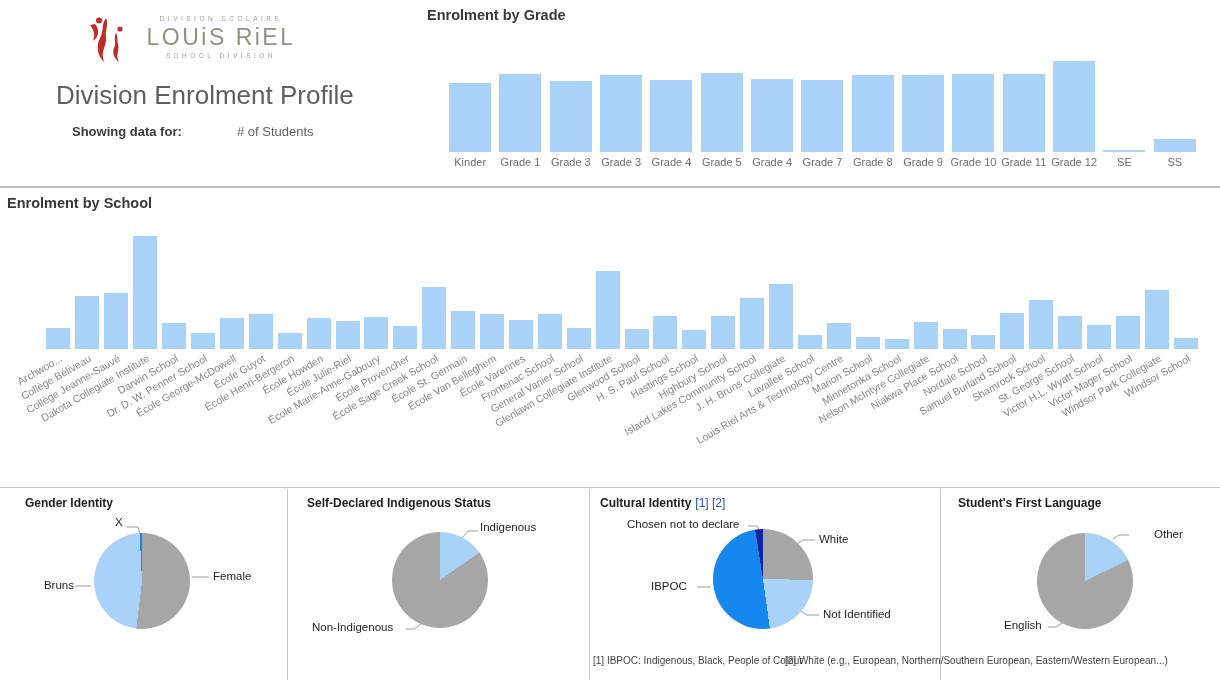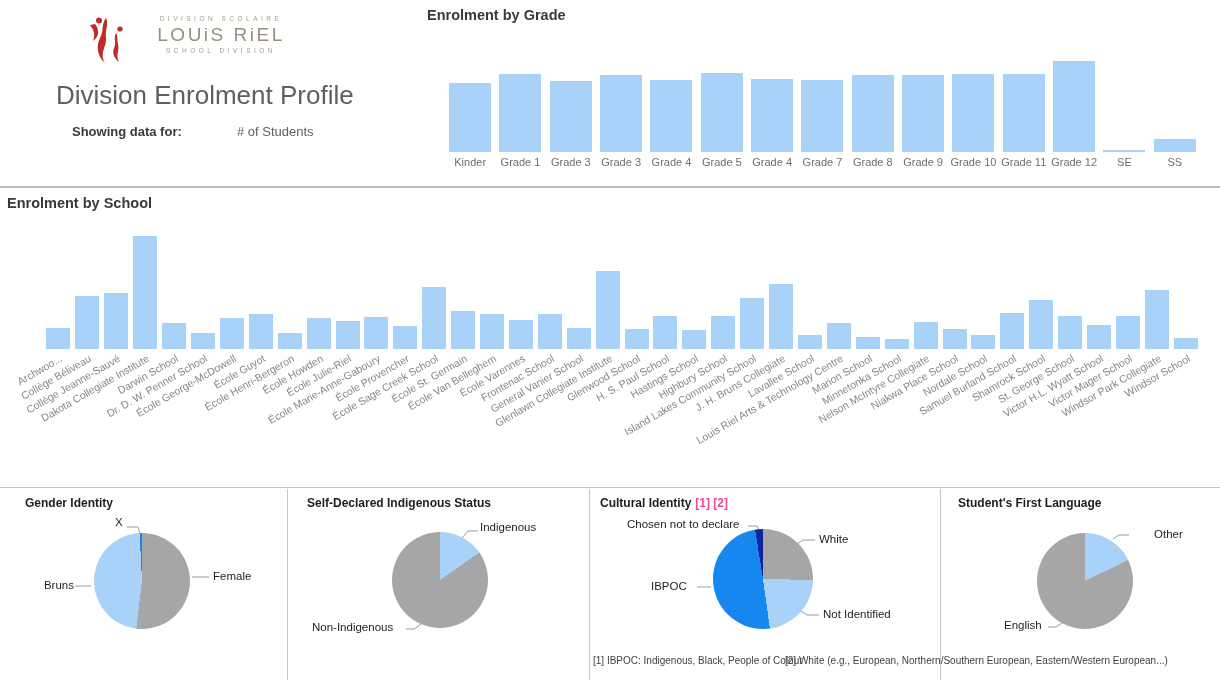--- a/index.html
+++ b/index.html
@@ -4,21 +4,21 @@
 <style>
   html,body{margin:0;padding:0;background:#fff;}
   .canvas{
     position:relative;width:1220px;height:680px;background:#ffffff;
     font-family:"Liberation Sans",sans-serif;overflow:hidden;
   }
   
   .logo-icon{position:absolute;left:86px;top:14px;width:52px;height:52px;}
   .logo-text{position:absolute;left:140px;top:15px;width:162px;text-align:center;color:#9a9080;}
   .logo-small{font-size:6.5px;letter-spacing:3.5px;color:#a79d8d;white-space:nowrap;}
-  .logo-name{font-size:19px;letter-spacing:2.5px;color:#998f7f;margin:2px 0 1px 0;white-space:nowrap;}
+  .logo-name{font-size:23px;letter-spacing:2.5px;color:#998f7f;margin:2px 0 1px 0;white-space:nowrap;}
   .page-title{position:absolute;left:56px;top:80px;font-size:26px;color:#5f5f5f;white-space:nowrap;}
   .showing-label{position:absolute;left:72px;top:124px;font-size:13px;font-weight:700;color:#3b3b3b;}
   .showing-value{position:absolute;left:237px;top:124px;font-size:13px;color:#5f5f5f;cursor:pointer;}
   
   .chart-title{position:absolute;font-size:14.5px;font-weight:600;color:#3a3938;white-space:nowrap;}
   .ct-grade{left:427px;top:7px;}
   .ct-school{left:7px;top:195px;}
   
   .g-bars{position:absolute;left:445px;top:52px;width:755px;height:100px;display:flex;align-items:flex-end;}
   .g-labels{position:absolute;left:445px;top:156px;width:755px;display:flex;}
@@ -32,21 +32,21 @@
   
   .divider-h{position:absolute;left:0;width:1220px;border-top:2px solid #bdbdbd;height:0;}
   .dh-1{top:186px;}
   .dh-2{top:487px;border-top-width:1px;border-top-color:#c6c6c6;}
   .divider-v{position:absolute;top:489px;height:191px;width:0;border-left:1px solid #c6c6c6;}
   .dv-1{left:287px;} .dv-2{left:589px;} .dv-3{left:940px;}
   
   .pie-row{position:absolute;left:0;top:488px;width:1220px;height:192px;}
   .pie-panel{position:absolute;left:0;top:0;width:1220px;height:192px;pointer-events:none;}
   .pie-title{position:absolute;font-size:12px;font-weight:700;color:#1e1e1e;white-space:nowrap;}
-  .pie-title .refs{font-weight:700;color:#ec4899;margin-left:4px;}
+  .pie-title .refs{font-weight:400;color:#1d4ed8;margin-left:4px;}
   .pt-gender{left:25px;top:8px;} .pt-indigenous{left:307px;top:8px;text-align:center;}
   .pt-cultural{left:600px;top:8px;} .pt-language{left:958px;top:8px;}
   .pie{position:absolute;border-radius:50%;pointer-events:auto;cursor:pointer;}
   .pie-gender{left:94px;top:45px;width:96px;height:96px;}
   .pie-indigenous{left:392px;top:44px;width:96px;height:96px;}
   .pie-cultural{left:713px;top:41px;width:100px;height:100px;}
   .pie-language{left:1037px;top:45px;width:96px;height:96px;}
   .slice-label{position:absolute;font-size:11.5px;color:#1f1f1f;white-space:nowrap;}
   .sl-x{left:115px;top:28px;}
   .sl-female{left:213px;top:82px;}

